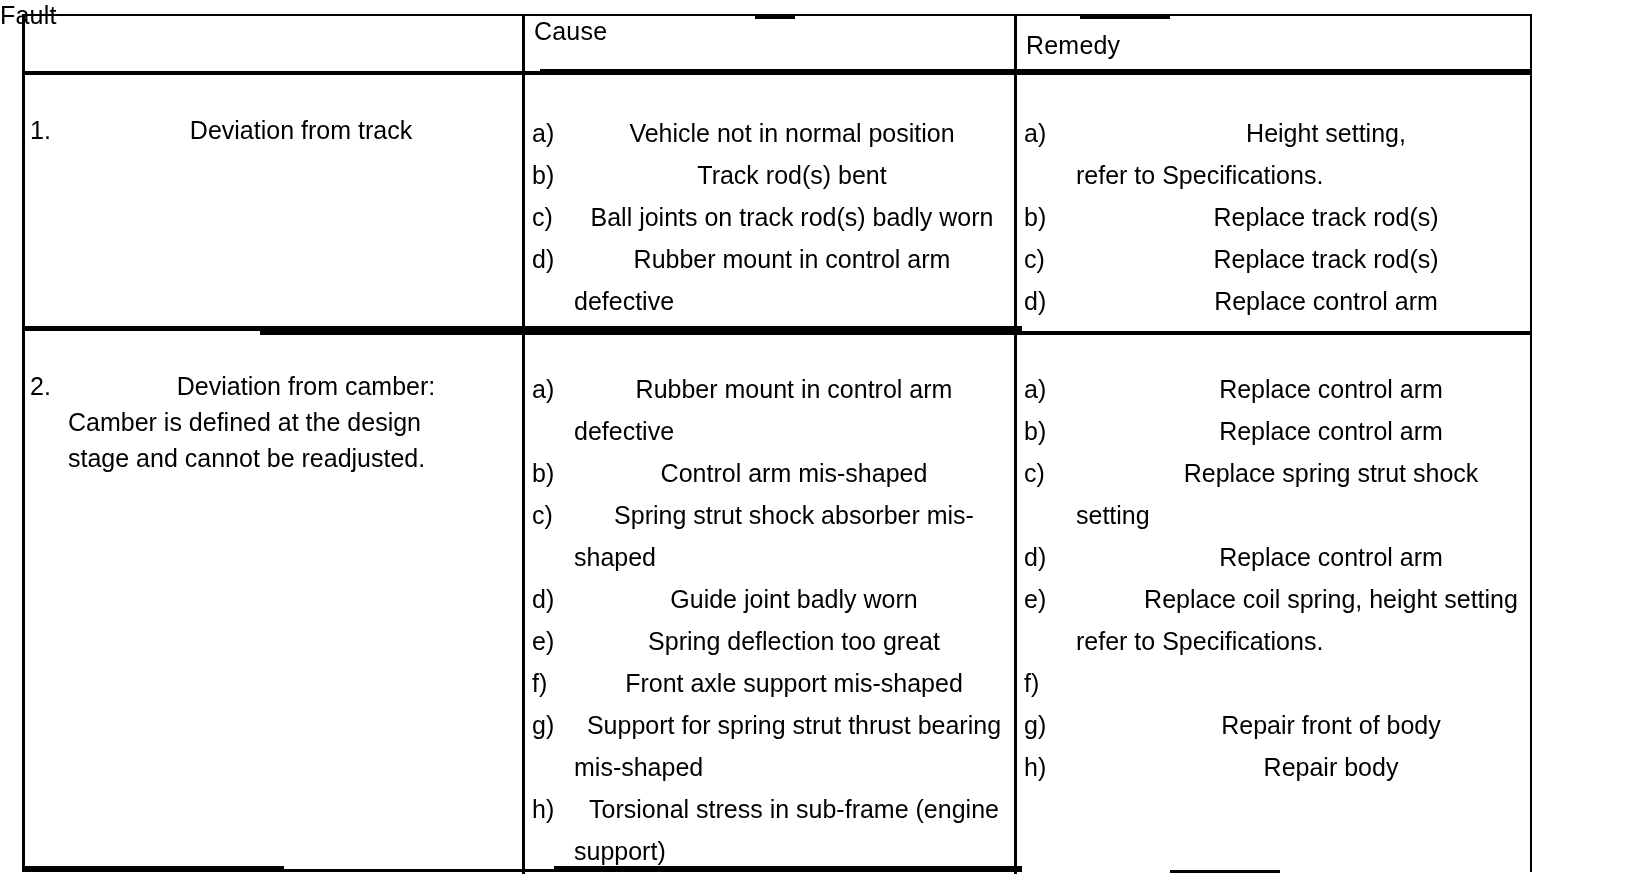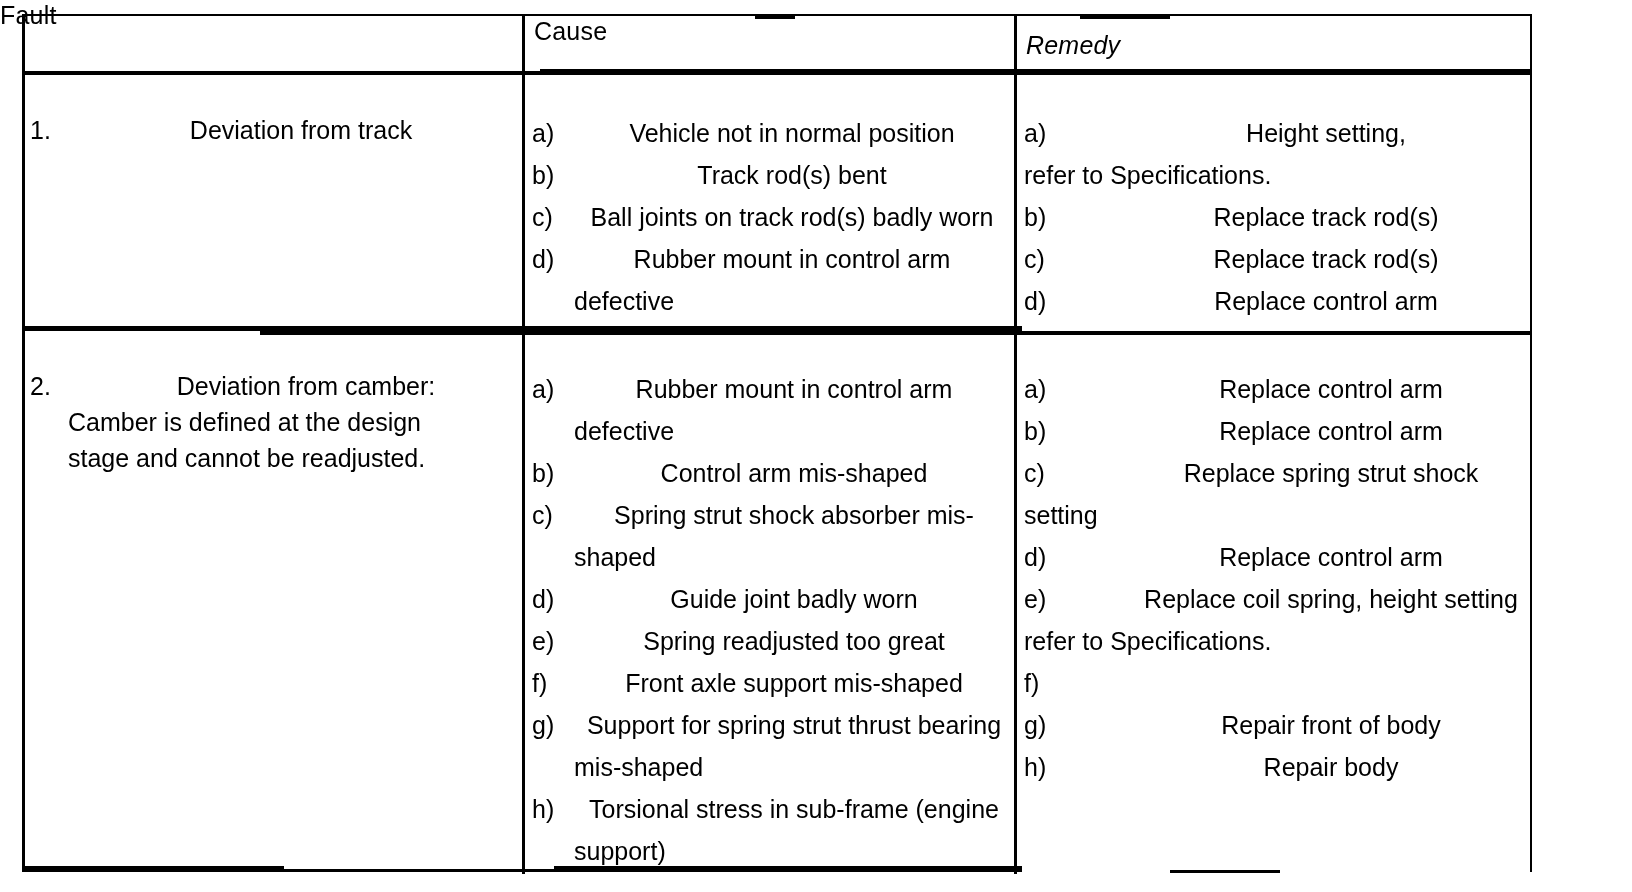--- a/index.html
+++ b/index.html
@@ -110,21 +110,21 @@
   .cell {
     position: absolute;
     box-sizing: border-box;
   }
   .hdr {
     font-size: 25px;
     line-height: 30px;
     letter-spacing: 0.2px;
   }
   .hdr-cause  { left: 534px;  top: 16px;  width: 460px; }
-  .hdr-remedy { left: 1026px; top: 30px;  width: 460px; font-style: italic; }
+  .hdr-remedy { left: 1026px; top: 30px;  width: 460px; }
 
   
   .fault-body { font-size: 25px; line-height: 36px; }
   .fault-1 { left: 30px; top: 112px; width: 480px; }
   .fault-2 { left: 30px; top: 368px; width: 490px; }
 
   .num-line { display: flex; }
   .num-line .num { width: 62px; flex: 0 0 62px; }
   .num-line .txt { flex: 1 1 auto; text-align: center; }
   .fault-sub { margin-left: 38px; }
@@ -140,21 +140,21 @@
   }
   .li .mk { flex: 0 0 auto; }
   .li .tx { flex: 1 1 auto; text-align: center; }
 
   
   .cause-list .mk { width: 34px; }
   .cause-list .cont { margin-left: 42px; }
 
   
   .remedy-list .mk { width: 84px; }
-  .remedy-list .cont { }
+  .remedy-list .cont { margin-left: 52px; }
 
   .cause-1  { left: 532px;  top: 112px; width: 486px; }
   .remedy-1 { left: 1024px; top: 112px; width: 520px; }
   .cause-2  { left: 532px;  top: 368px; width: 490px; }
   .remedy-2 { left: 1024px; top: 368px; width: 530px; }
 
   .nowrapclip { white-space: nowrap; }
 </style>
 </head>
 <body>
@@ -250,21 +250,21 @@
       <span class="mk">c)</span>
       <span class="tx nowrapclip">Spring strut shock absorber mis-</span>
     </div>
     <div class="cont">shaped</div>
     <div class="li">
       <span class="mk">d)</span>
       <span class="tx nowrapclip">Guide joint badly worn</span>
     </div>
     <div class="li">
       <span class="mk">e)</span>
-      <span class="tx nowrapclip">Spring readjusted too great</span>
+      <span class="tx nowrapclip">Spring deflection too great</span>
     </div>
     <div class="li">
       <span class="mk">f)</span>
       <span class="tx nowrapclip">Front axle support mis-shaped</span>
     </div>
     <div class="li">
       <span class="mk">g)</span>
       <span class="tx nowrapclip">Support for spring strut thrust bearing</span>
     </div>
     <div class="cont">mis-shaped</div>

